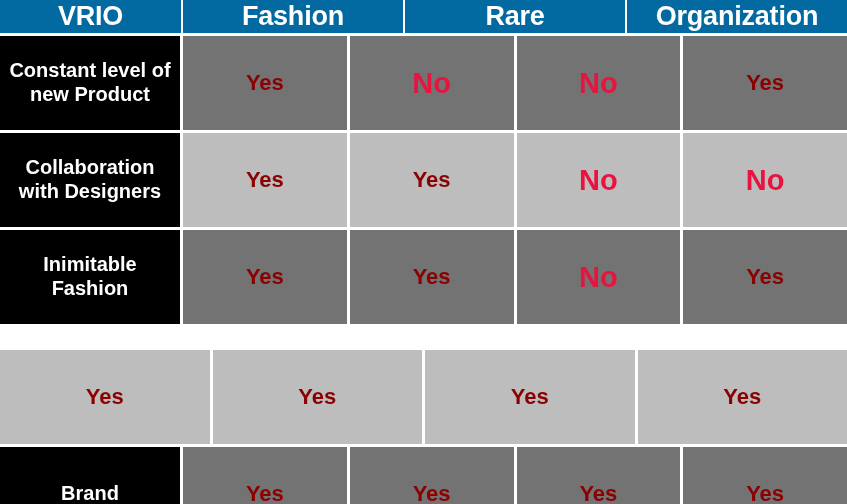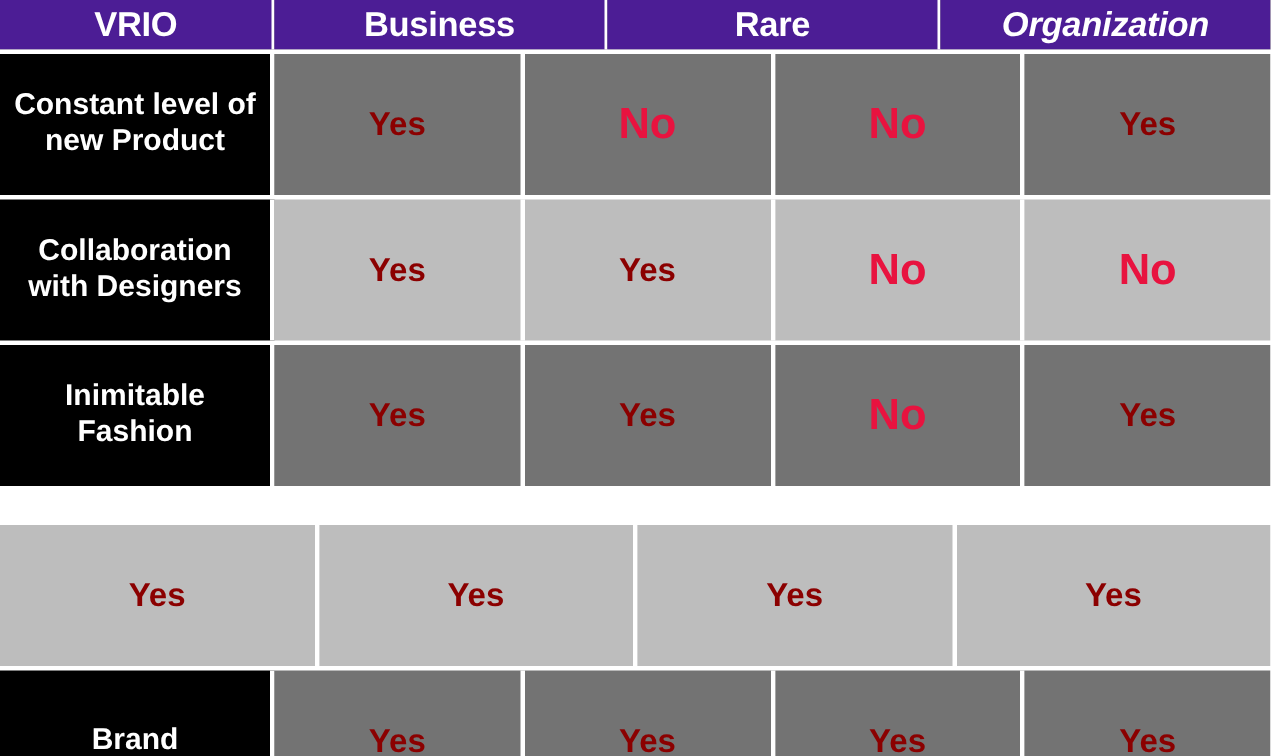--- a/index.html
+++ b/index.html
@@ -23,42 +23,41 @@
   }
 
   
   .header-row {
     display: flex;
     height: 33px;
     background: #000000;
     flex: 0 0 auto;
   }
   .header-cell {
-    background: #4c1d95;
+    background: #0369a1;
     color: #ffffff;
     font-weight: bold;
-    font-size: 23px;
+    font-size: 27px;
     display: flex;
     align-items: center;
     justify-content: center;
     letter-spacing: -0.2px;
     box-sizing: border-box;
     white-space: nowrap;
   }
   .header-cell.resource-head {
     flex: 0 0 183px;
     border-right: 2px solid #ffffff;
   }
   .header-cell.attr-head {
     flex: 1 1 0;
     border-right: 2px solid #ffffff;
   }
   .header-cell.attr-head.last {
     border-right: none;
-    font-style: italic;
   }
 
   
   .head-gap {
     height: 3px;
     background: #ffffff;
     flex: 0 0 auto;
   }
 
   
@@ -119,21 +118,21 @@
     font-size: 29px;
   }
 </style>
 </head>
 <body>
 
 <div class="vrio-table">
 
   <div class="header-row">
     <div class="header-cell resource-head">VRIO</div>
-    <div class="header-cell attr-head">Business</div>
+    <div class="header-cell attr-head">Fashion</div>
     <div class="header-cell attr-head">Rare</div>
     <div class="header-cell attr-head last">Organization</div>
   </div>
 
   <div class="head-gap"></div>
 
   <div id="body-container">
       <div class="data-row">
         <div class="resource-cell">Constant level of new Product</div>
         <div class="value-cell bg-dark">

